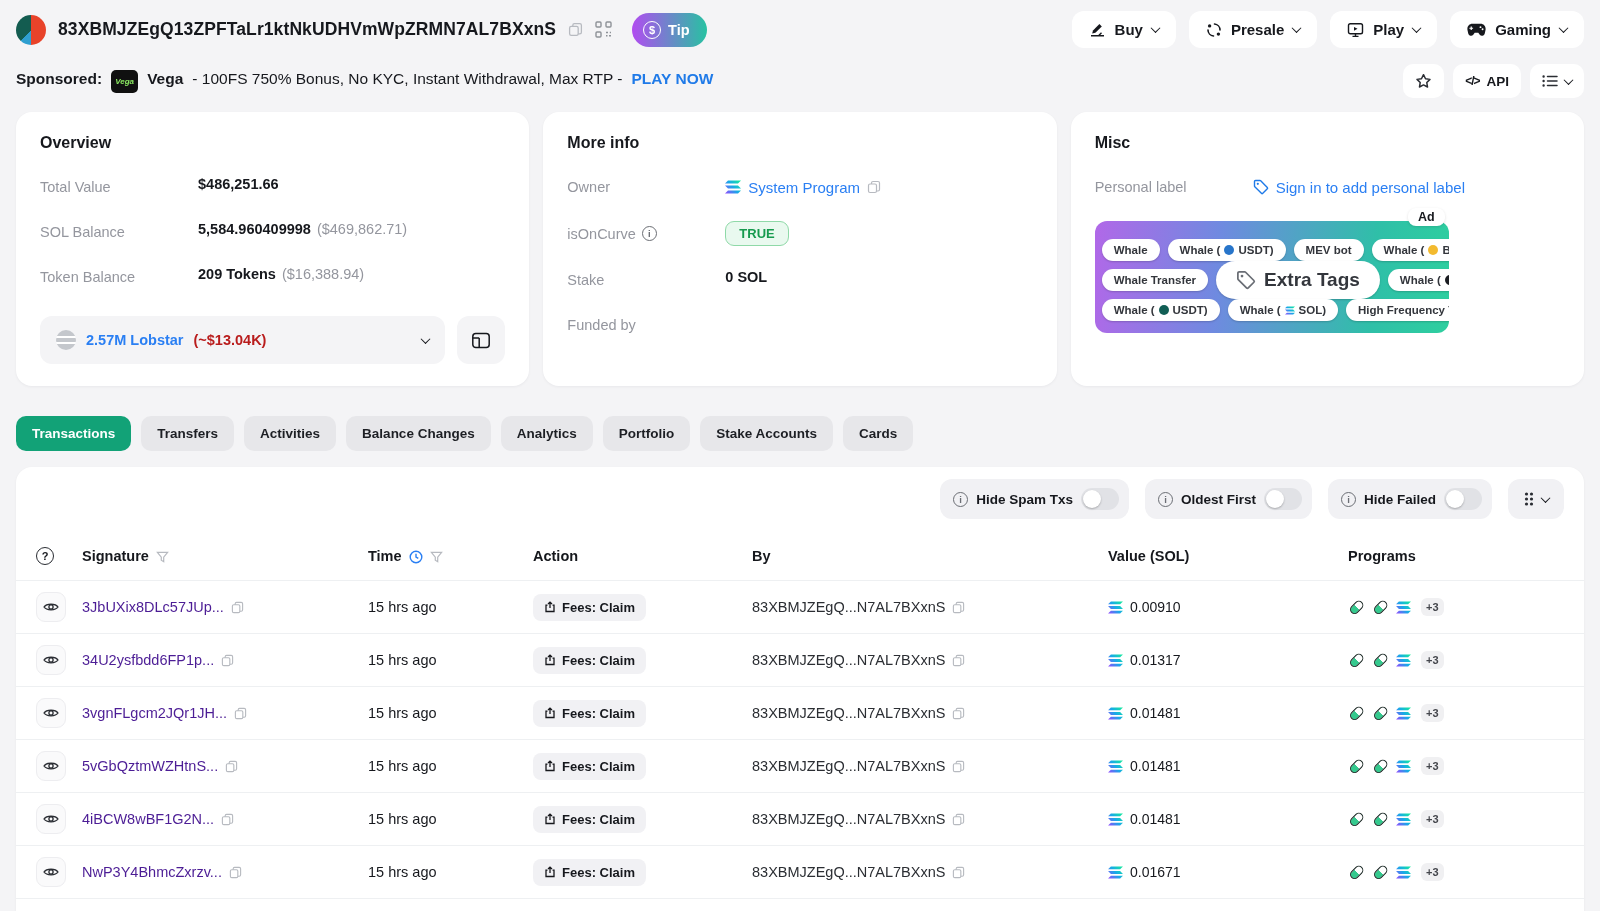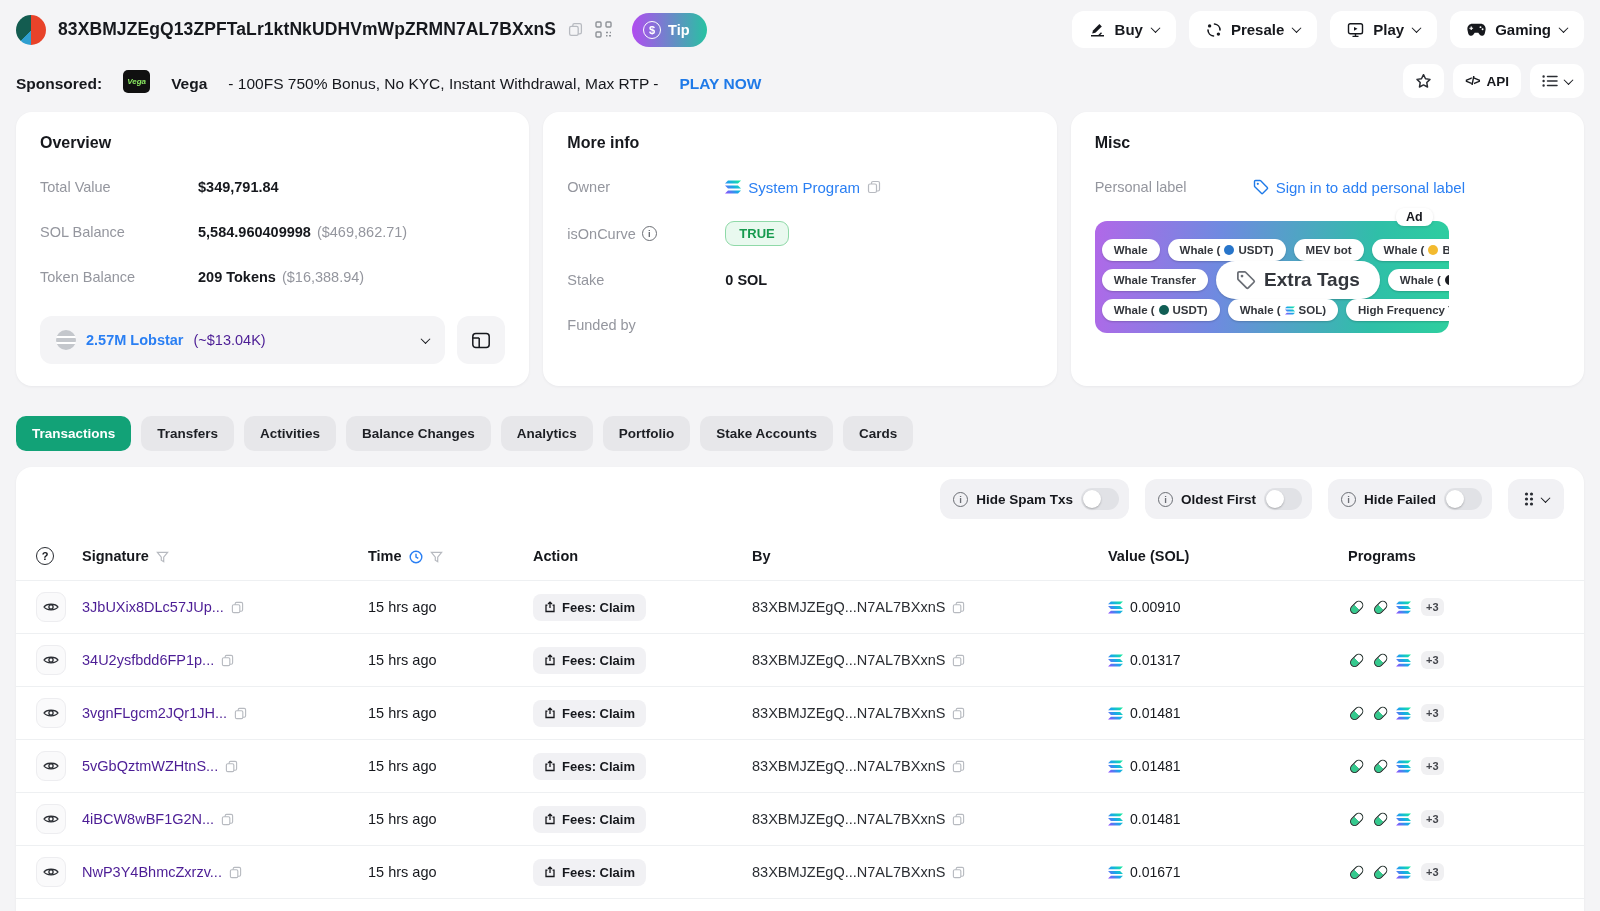--- a/index.html
+++ b/index.html
@@ -22,37 +22,37 @@
     font-family:inherit; }
   .tip-dollar { width:18px; height:18px; border:1.7px solid #fff; border-radius:50%;
     display:flex; align-items:center; justify-content:center; font-size:11px; font-weight:700; }
   .topnav { margin-left:auto; display:flex; gap:13px; }
   .nav-btn { display:flex; align-items:center; gap:9px; background:#fff; border:none; cursor:pointer;
     border-radius:12px; padding:10px 17px; font-weight:700; font-size:15px; font-family:inherit; color:#16181d; }
   .chev { width:7px; height:7px; border-right:1.8px solid #16181d; border-bottom:1.8px solid #16181d;
     transform:rotate(45deg) translate(-1px,-1px); flex-shrink:0; }
   
   .sponsor-row { display:flex; align-items:center; padding:8px 16px 12px; }
-  .sponsor-left { display:flex; align-items:flex-end; gap:21px; font-size:15.5px; }
+  .sponsor-left { display:flex; align-items:flex-start; gap:9px; font-size:15.5px; }
   .sp-prefix { font-weight:700; }
   .vega-logo { width:27px; height:23px; background:#101010; border-radius:5px; color:#8bea62;
     font-size:8px; font-style:italic; font-weight:700; display:flex; align-items:center; justify-content:center; }
   .sp-brand { font-weight:700; }
   .sp-cta { color:#1f7ae8; font-weight:700; text-decoration:none; }
   .sponsor-actions { margin-left:auto; display:flex; gap:9px; }
   .small-btn { background:#fff; border:none; cursor:pointer; border-radius:10px; height:34px;
     display:flex; align-items:center; justify-content:center; padding:0 12px; gap:7px;
     font-size:13.5px; font-weight:700; font-family:inherit; color:#16181d; }
   .code-glyph { font-size:12px; font-weight:700; letter-spacing:-1px; }
   
   .cards { display:flex; gap:14px; padding:2px 16px 0; }
   .card { flex:1; background:#fff; border-radius:16px; padding:22px 24px;
     box-shadow:0 1px 3px rgba(16,24,40,.05); min-height:250px; }
   .card-title { font-size:16px; font-weight:700; margin-bottom:24px; }
-  .info-row { display:flex; align-items:center; margin-bottom:23px; font-size:14.5px; min-height:22px; }
+  .info-row { display:flex; margin-bottom:23px; font-size:14.5px; min-height:22px; }
   .info-label { width:158px; color:#94969e; flex-shrink:0; display:flex; align-items:center; gap:6px; }
   .ival-b { font-weight:700; }
   .ival-sub { color:#94969e; margin-left:6px; }
   .link { color:#2a7ff3; text-decoration:none; }
   .owner-val { display:flex; align-items:center; gap:7px; font-size:15px; }
   .badge-true { background:#e9f9ef; border:1.3px solid #8fd9a8; color:#169a4e; font-weight:700;
     font-size:13px; padding:4px 13px; border-radius:9px; }
   .i-ic { width:15px; height:15px; border:1.2px solid #6b6e74; border-radius:50%; color:#6b6e74;
     font-size:9.5px; font-weight:700; display:inline-flex; align-items:center; justify-content:center; flex-shrink:0; }
   .i-ic::before { content:"i"; font-style:normal; }
@@ -60,27 +60,27 @@
     font-size:11px; font-weight:700; display:inline-flex; align-items:center; justify-content:center; }
   .qmark::before { content:"?"; }
   .select { display:flex; align-items:center; background:#fff; border:1px solid #e3e5e9; cursor:pointer;
     border-radius:10px; height:40px; padding:0 14px; width:300px; font-size:14.5px; justify-content:space-between; }
   .token-row { display:flex; align-items:center; margin-top:28px; }
   .token-selector { display:flex; align-items:center; gap:10px; background:#f4f4f6; cursor:pointer;
     border-radius:12px; height:48px; padding:0 16px; flex:1; font-size:14.5px; }
   .coin { width:20px; height:20px; border-radius:50%; flex-shrink:0;
     background:linear-gradient(#c4c7cc 0 28%, #fff 28% 38%, #c4c7cc 38% 60%, #fff 60% 70%, #c4c7cc 70%); }
   .tk-amt { color:#2a7ff3; font-weight:700; }
-  .tk-usd { color:#4c1d95; }
+  .tk-usd { color:#b91c1c;font-weight:bold; }
   .token-selector .chev { margin-left:auto; }
   .wallet-btn { width:48px; height:48px; background:#f4f4f6; border:none; cursor:pointer;
     border-radius:12px; display:flex; align-items:center; justify-content:center; margin-left:12px; }
   
   .ad-wrap { position:relative; margin-top:4px; width:354px; }
-  .ad-pill { position:absolute; top:-13px; right:16px; background:#fff; border-radius:8px;
+  .ad-pill { position:absolute; top:-13px; right:4px; background:#fff; border-radius:8px;
     padding:2px 10px; font-size:12.5px; font-weight:600; box-shadow:0 1px 3px rgba(0,0,0,.12); z-index:2; }
   .ad-banner { width:354px; height:112px; border-radius:12px; overflow:hidden; position:relative;
     background:linear-gradient(95deg,#b168e8,#6f8ae0 35%,#2fbfa8 78%,#2ecf9f);
     display:flex; flex-direction:column; justify-content:space-evenly; padding:18px 0; }
   .tag-row { display:flex; gap:8px; margin-left:7px; white-space:nowrap; align-items:center; }
   .tag { background:#fff; border-radius:999px; padding:5px 12px; font-size:11.5px; font-weight:700;
     color:#33363c; display:inline-flex; align-items:center; gap:4px; box-shadow:0 1px 2px rgba(0,0,0,.18); flex-shrink:0; }
   .tag-big { font-size:19px; padding:8px 20px; gap:8px; border-radius:999px; }
   .dot { width:10px; height:10px; border-radius:50%; display:inline-block; flex-shrink:0; }
   
@@ -236,21 +236,21 @@
     </button>
   </div>
 </div>
 
 <div class="cards">
 
   <div class="card">
     <div class="card-title">Overview</div>
     <div class="info-row">
       <span class="info-label">Total Value</span>
-      <span class="ival-b">$349,791.84</span>
+      <span class="ival-b">$486,251.66</span>
     </div>
     <div class="info-row">
       <span class="info-label">SOL Balance</span>
       <span class="ival-b">5,584.960409998</span>
       <span class="ival-sub">($469,862.71)</span>
     </div>
     <div class="info-row">
       <span class="info-label">Token Balance</span>
       <span class="ival-b">209 Tokens</span>
       <span class="ival-sub">($16,388.94)</span>

